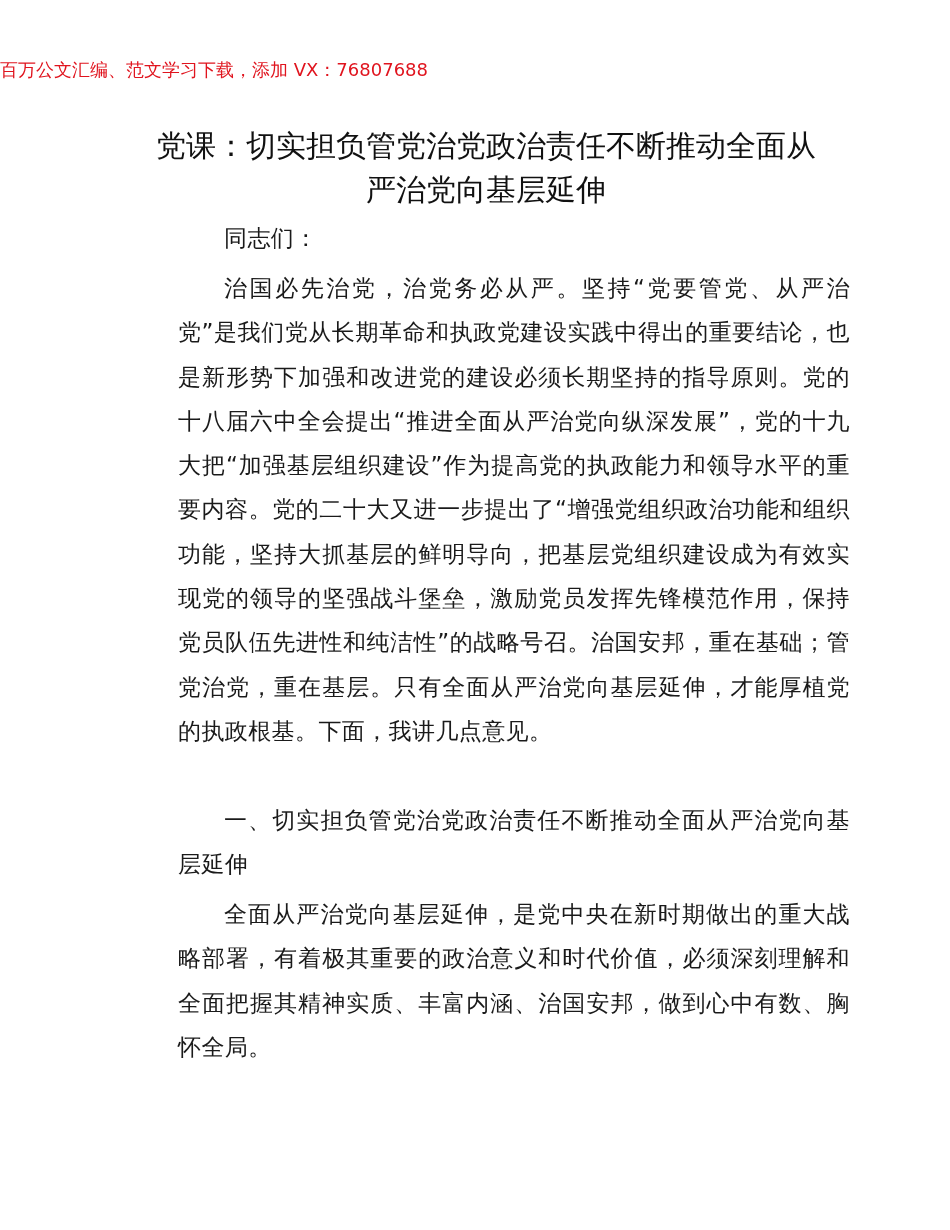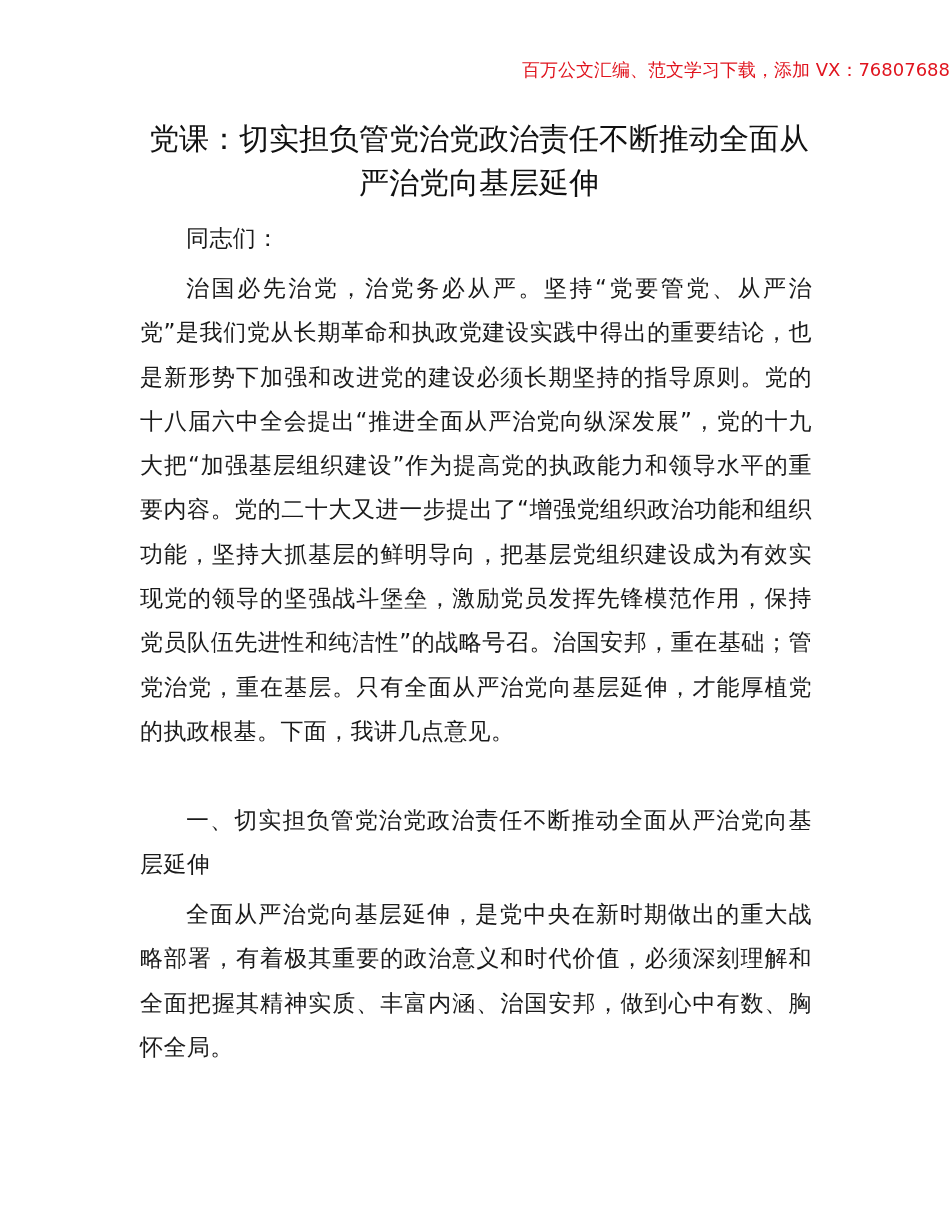--- a/index.html
+++ b/index.html
@@ -13,50 +13,50 @@
       position: relative;
       overflow: hidden;
       font-family: "DejaVu Sans", "Liberation Sans", sans-serif;
       color: #111111;
     }
     .watermark {
       position: absolute;
       top: 58px;
       left: 0;
       width: 950px;
-      text-align: right;
+      text-align: left;
       font-size: 18px;
       line-height: 24px;
       color: #e0141e;
       letter-spacing: 0px;
     }
     .title {
       position: absolute;
       top: 113px;
       left: 140px;
       width: 670px;
       text-align: center;
       font-size: 30px;
       line-height: 44px;
       font-weight: normal;
       color: #111111;
-      margin: 4px;
+      margin: 11px;
     }
     .body-text {
       position: absolute;
       left: 140px;
       width: 672px;
       font-size: 23px;
       line-height: 44.3px;
       color: #1a1a1a;
       text-align: justify;
       margin: 0;
       letter-spacing: 0.4px;
     }
-    .indent { text-indent: 2em; }
+    .indent { text-indent: 2em; margin-left: 38px; }
     #salutation { top: 216px; }
     #para1 { top: 266px; }
     #heading1 { top: 798px; }
     #para2 { top: 892px; }
   </style>
 </head>
 <body>
 
 <div class="watermark">百万公文汇编、范文学习下载，添加 VX：76807688</div>
 

